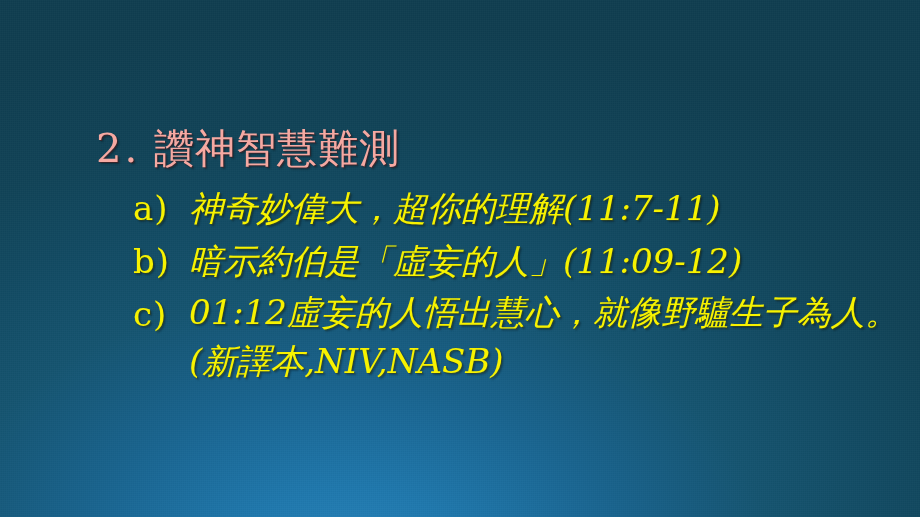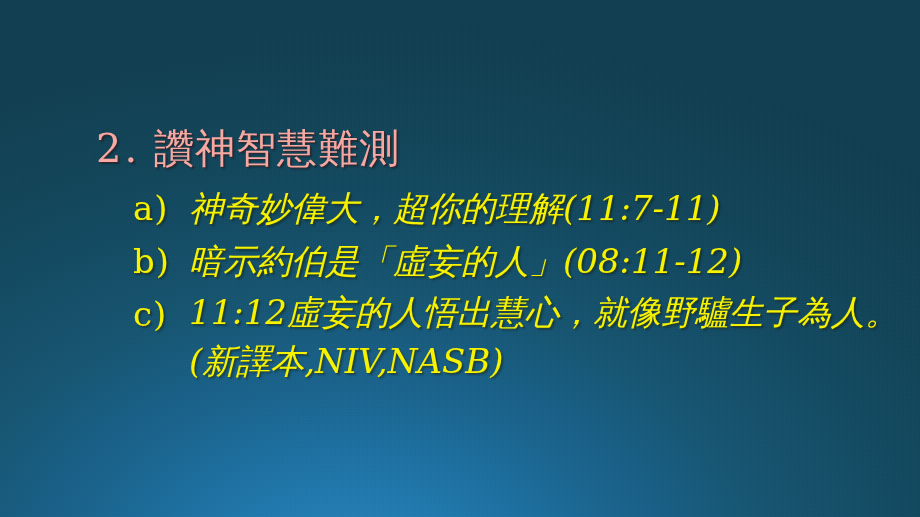--- a/index.html
+++ b/index.html
@@ -117,23 +117,23 @@
 
     <div class="items">
 
       <div class="item">
         <span class="item-marker">a)</span>
         <span class="item-text">神奇妙偉大，超你的理解(11:7-11)</span>
       </div>
 
       <div class="item">
         <span class="item-marker">b)</span>
-        <span class="item-text">暗示約伯是「虛妄的人」(08:11-12)</span>
+        <span class="item-text">暗示約伯是「虛妄的人」(11:09-12)</span>
       </div>
 
       <div class="item wrapped">
         <span class="item-marker">c)</span>
-        <span class="item-text">11:12虛妄的人悟出慧心，就像野驢生子為人。(新譯本,NIV,NASB)</span>
+        <span class="item-text">01:12虛妄的人悟出慧心，就像野驢生子為人。(新譯本,NIV,NASB)</span>
       </div>
 
     </div>
   </div>
 </div>
 
 </body></html>

